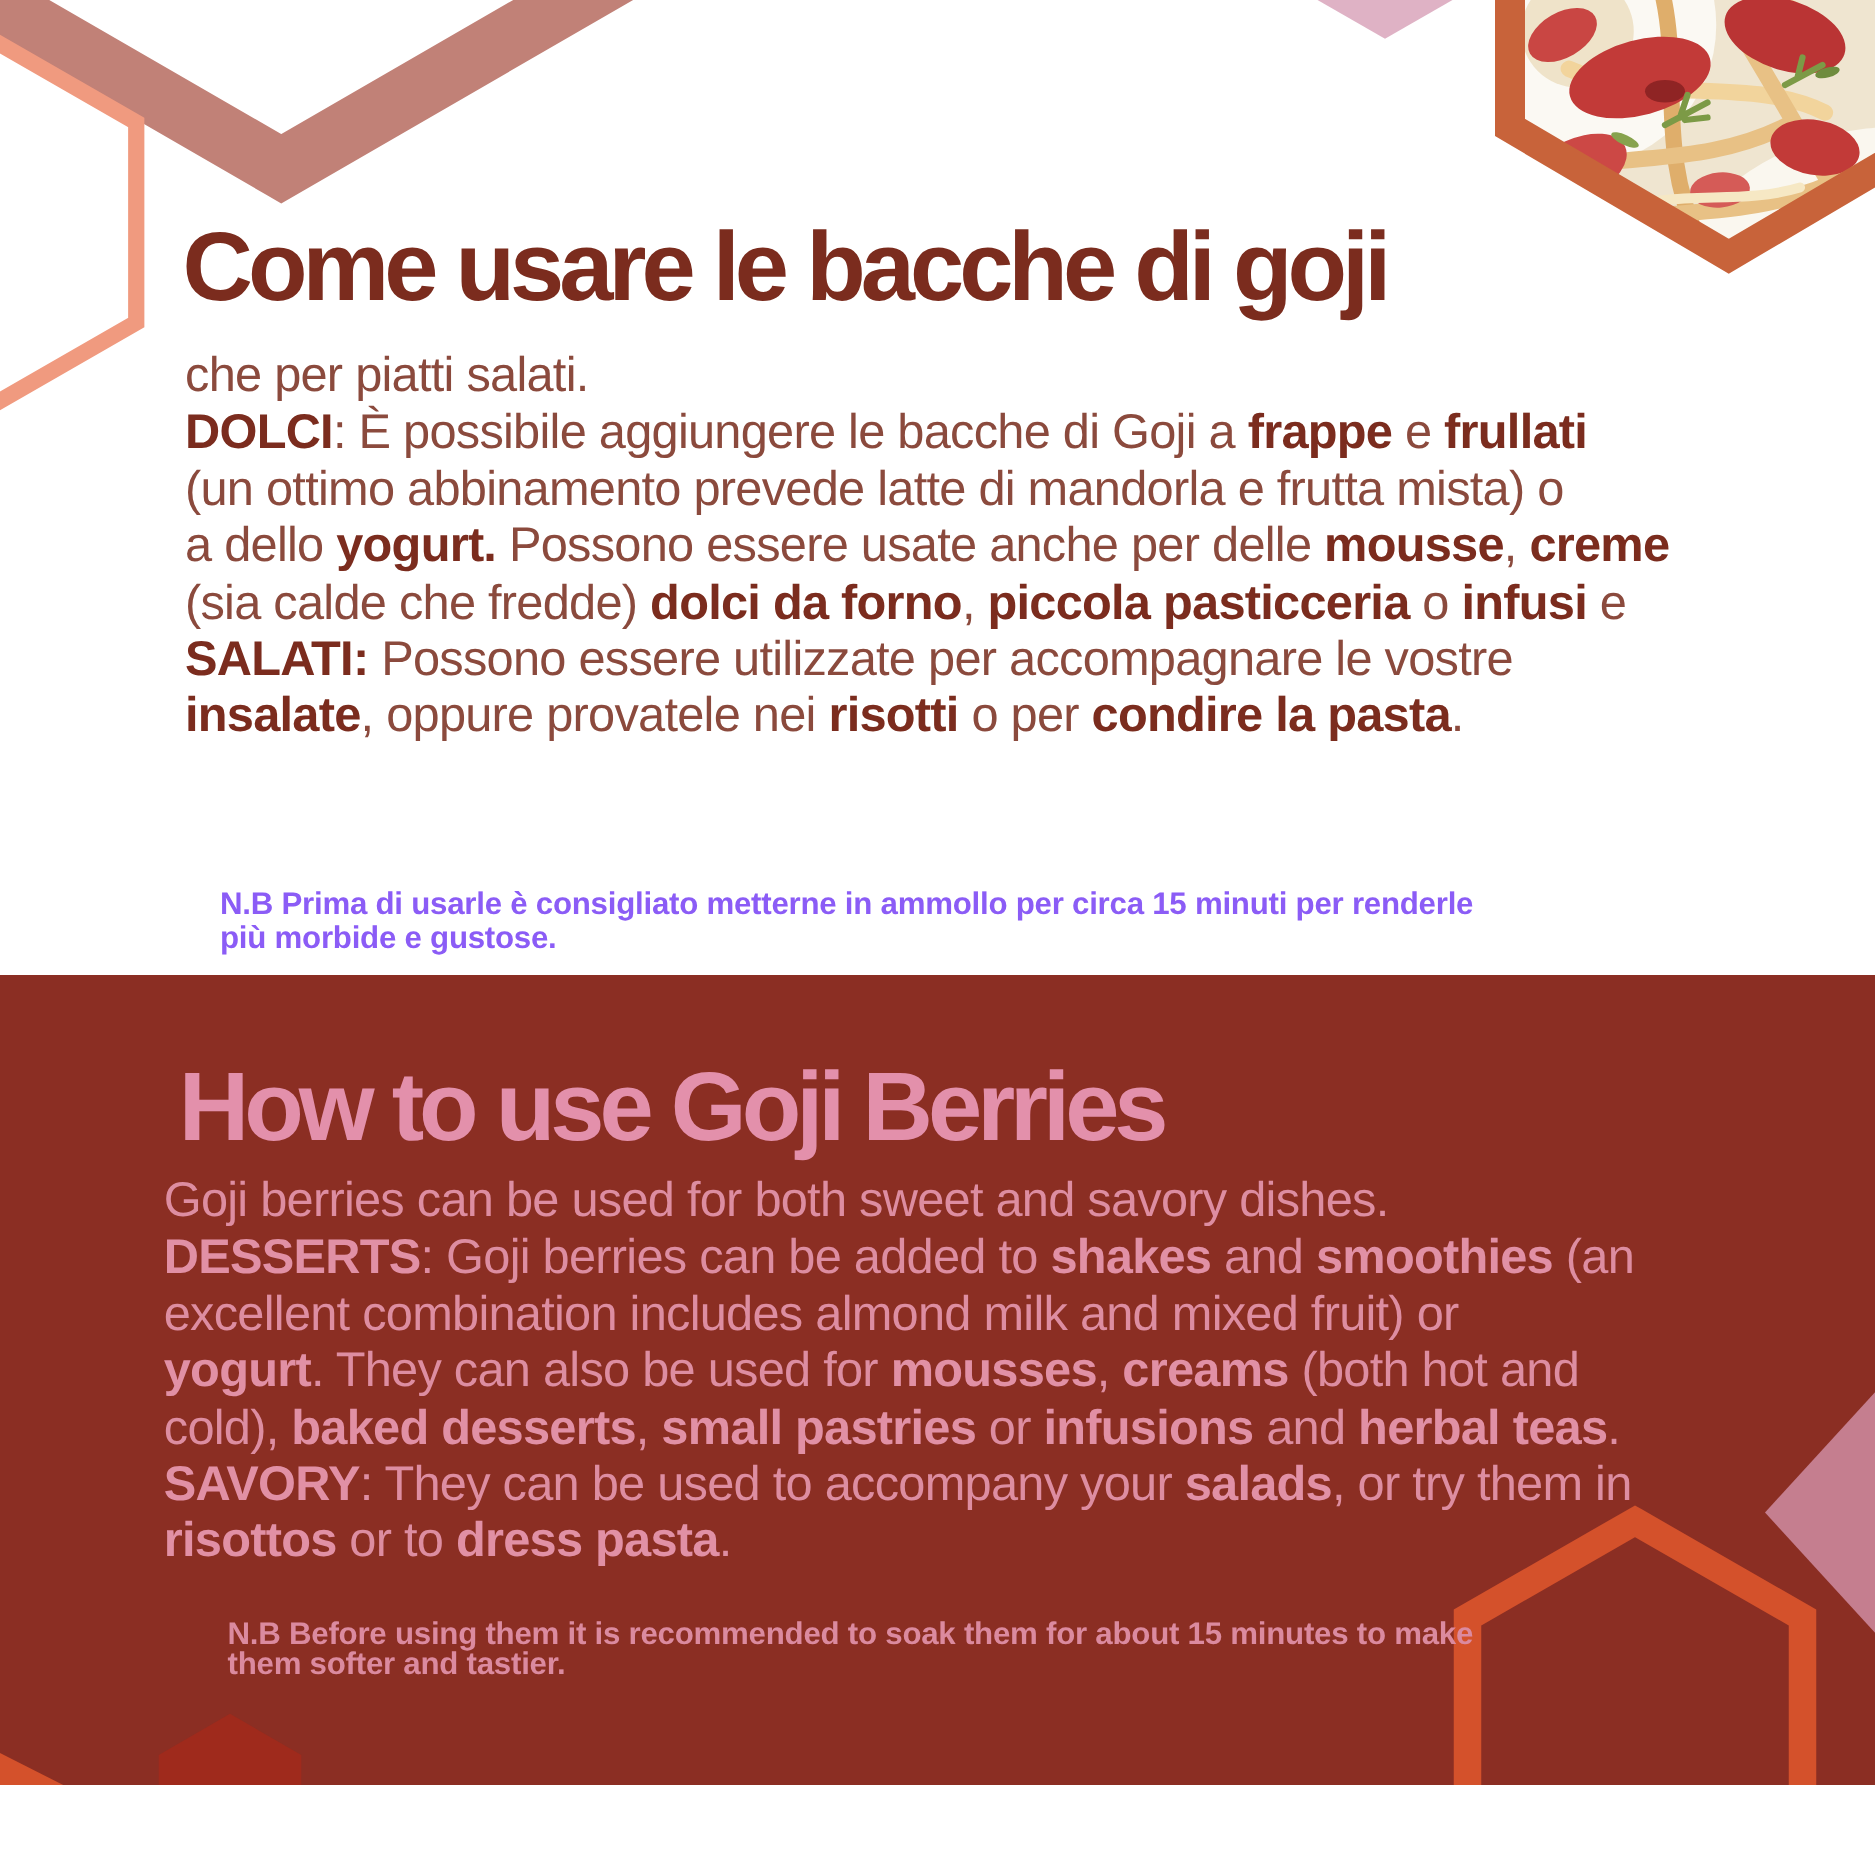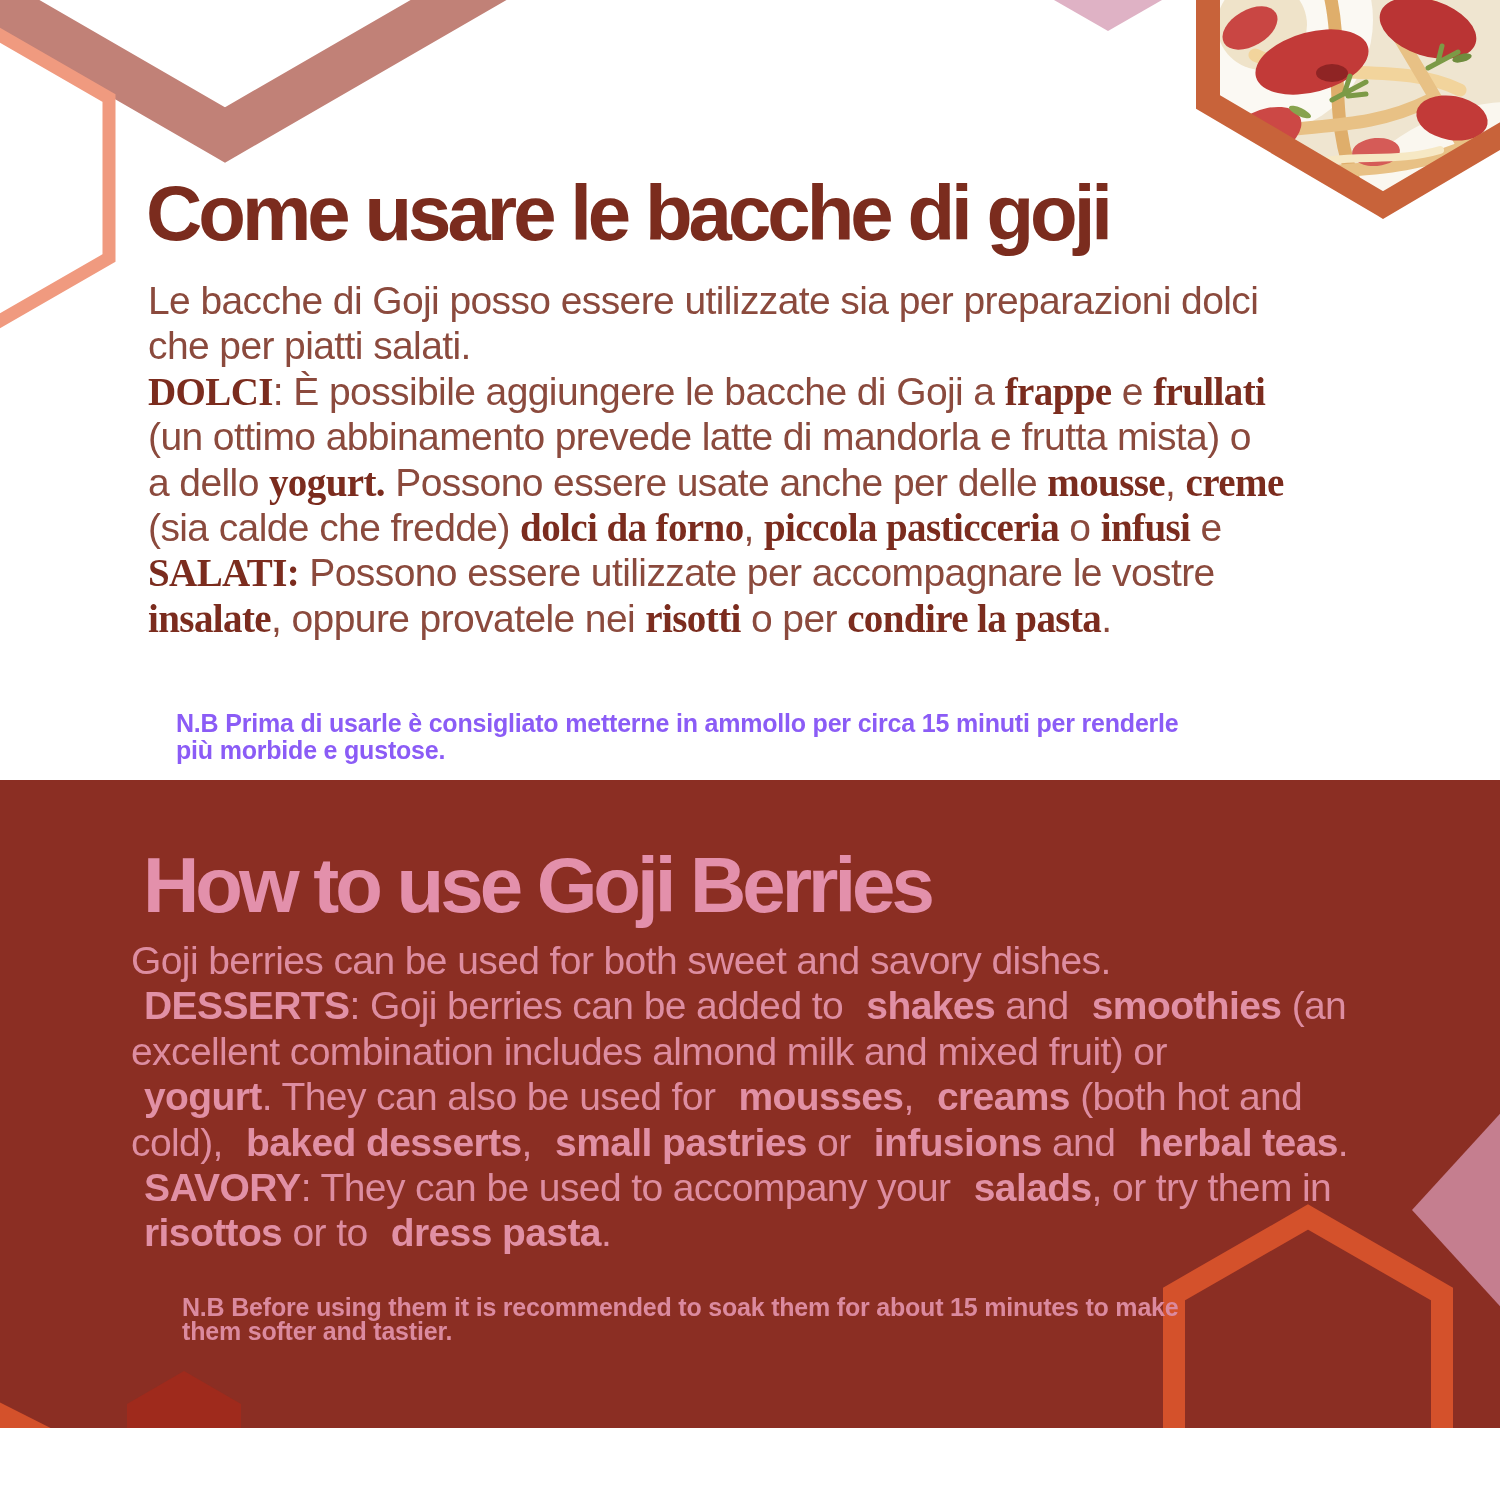--- a/index.html
+++ b/index.html
@@ -29,37 +29,37 @@
   .it-title {
     left: 146px; top: 168px;
     font-size: 78px; font-weight: bold; letter-spacing: -4px;
     color: #7b2c1e;
   }
   .it-body {
     left: 148px; top: 278px;
     font-size: 39px; line-height: 45.4px; letter-spacing: -0.6px;
     color: #8b4a3d;
   }
-  .it-body .b { font-weight: bold; color: #7b2c1e; font-family: Liberation Serif, serif; }
+  .it-body .b { font-weight: bold; color: #7b2c1e; }
   .it-note {
     left: 176px; top: 710px;
     font-size: 25px; font-weight: bold; line-height: 26.5px; letter-spacing: -0.2px;
     color: #8b5cf6;
   }
   .en-title {
     left: 143px; top: 840px;
     font-size: 78px; font-weight: bold; letter-spacing: -4px;
     color: #e390ab;
   }
   .en-body {
     left: 131px; top: 938px;
     font-size: 39px; line-height: 45.4px; letter-spacing: -0.6px;
     color: #dd8da1;
   }
-  .en-body .b { font-weight: bold; color: #e190a5; margin-left: 13px; }
+  .en-body .b { font-weight: bold; color: #e190a5; }
   .en-note {
     left: 163px; top: 1296px;
     font-size: 25px; font-weight: bold; line-height: 23.5px; letter-spacing: -0.2px;
     color: #db8a9f;
     margin-left: 19px;
   }
 </style>
 </head>
 <body>
 
@@ -109,21 +109,20 @@
     <path d="M184,1503 L127,1470 L127,1404 L184,1371 L241,1404 L241,1470 Z" fill="#9f2a1c"></path>
     <polygon points="265,1469 225,1500 305,1500" fill="#c27586"></polygon>
 
     <path d="M1190,1428 L1337,1513 L1337,1683 L1190,1768 L1043,1683 L1043,1513 Z" fill="#d4512b"></path>
     <path d="M1308,1217 L1442,1294 L1442,1450 L1308,1527 L1174,1450 L1174,1294 Z" fill="none" stroke-width="22" stroke="#d4512b"></path>
     <polygon points="1412,1210 1520,1092 1650,1130 1650,1290 1520,1328" fill="#c57e8f"></polygon>
   </svg>
 
   <div class="txt it-title">Come usare le bacche di goji</div>
   <div class="txt it-body">
-      <div class="tline"><span>Le bacche di Goji posso essere utilizzate sia per preparazioni dolci</span></div>
       <div class="tline"><span>che per piatti salati.</span></div>
       <div class="tline"><span class="b">DOLCI</span><span>: È possibile aggiungere le bacche di Goji a </span><span class="b">frappe</span><span> e </span><span class="b">frullati</span></div>
       <div class="tline"><span>(un ottimo abbinamento prevede latte di mandorla e frutta mista) o</span></div>
       <div class="tline"><span>a dello </span><span class="b">yogurt.</span><span> Possono essere usate anche per delle </span><span class="b">mousse</span><span>, </span><span class="b">creme</span></div>
       <div class="tline"><span>(sia calde che fredde) </span><span class="b">dolci da forno</span><span>, </span><span class="b">piccola pasticceria</span><span> o </span><span class="b">infusi</span><span> e</span></div>
       <div class="tline"><span class="b">SALATI:</span><span> Possono essere utilizzate per accompagnare le vostre</span></div>
       <div class="tline"><span class="b">insalate</span><span>, oppure provatele nei </span><span class="b">risotti</span><span> o per </span><span class="b">condire la pasta</span><span>.</span></div>
     </div>
   <div class="txt it-note">
       <div class="tline">N.B Prima di usarle è consigliato metterne in ammollo per circa 15 minuti per renderle</div>

